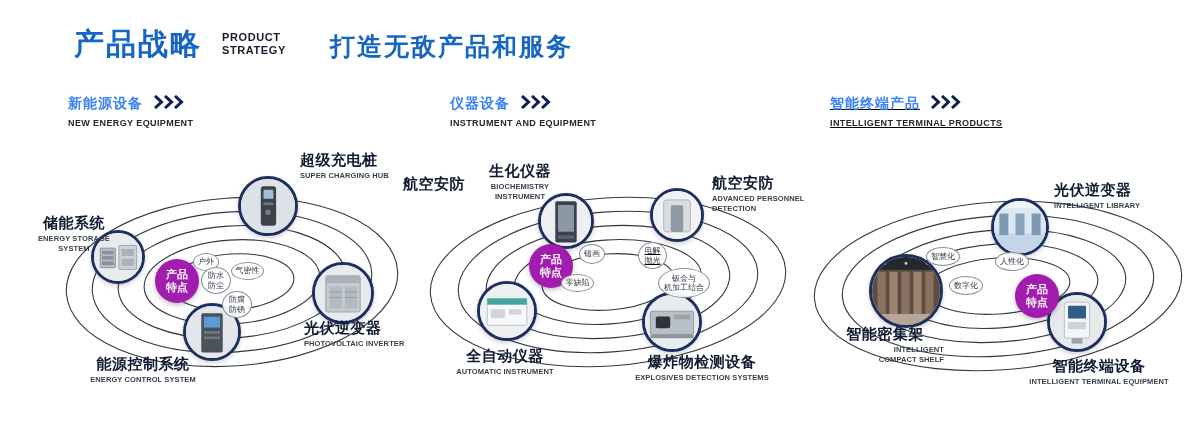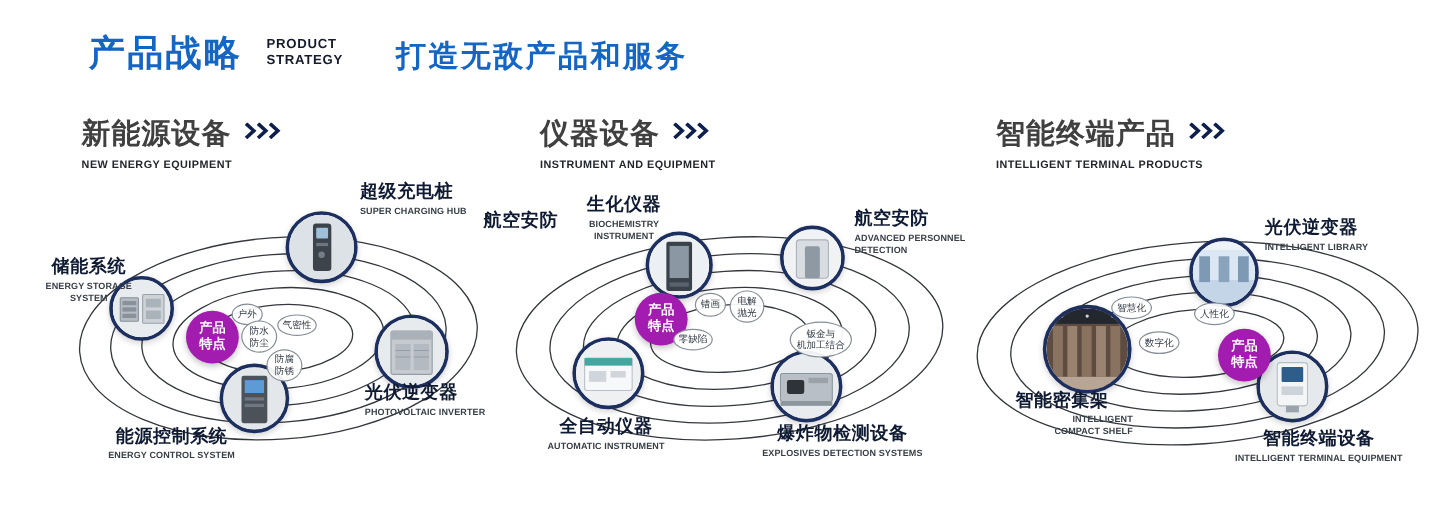--- a/index.html
+++ b/index.html
@@ -7,21 +7,21 @@
   .canvas { position:relative; width:1200px; height:422px; background:#ffffff; overflow:hidden; }
 
   
   .main-title { position:absolute; font-size:30px; font-weight:bold; color:#1565c5; letter-spacing:2px; }
   .main-title-en { position:absolute; font-size:11px; font-weight:bold; color:#161b2c; line-height:1.15; letter-spacing:0.6px; }
   .main-subtitle { position:absolute; font-size:25px; font-weight:bold; color:#1565c5; letter-spacing:2px; }
 
   
   .sec-head { position:absolute; }
   .head-row { display:flex; align-items:center; gap:10px; }
-  .sec-title { font-size:24px; font-weight:bold; color:#404040; letter-spacing:1px; }
+  .sec-title { font-size:14px; font-weight:bold; color:#3b82f6; letter-spacing:1px; }
   .sec-sub { font-size:9px; font-weight:bold; color:#23262c; letter-spacing:0.4px; margin-top:5px; }
 
   
   svg.orbits { position:absolute; overflow:visible; }
 
   
   .pcirc { position:absolute; border:3px solid #1c2f5e; border-radius:50%; overflow:hidden;
            background:#eef0f2; box-shadow:0 2px 5px rgba(0,0,0,0.18); }
   .pcirc svg { display:block; width:100%; height:100%; }
 
@@ -220,21 +220,21 @@
     </svg>
   </div>
 
   <div class="feat" style="left:529px; top:244px;">
     <span>产品
 特点</span>
   </div>
   <div class="tag" style="left:579px; top:244px; width:26px; height:20px;">
       <span>错画</span>
     </div>
-  <div class="tag" style="left:608px; top:242px; width:29px; height:27px;">
+  <div class="tag" style="left:638px; top:242px; width:29px; height:27px;text-decoration:underline;">
       <span>电解
 抛光</span>
     </div>
   <div class="tag" style="left:561px; top:274px; width:33px; height:18px;">
       <span>零缺陷</span>
     </div>
   <div class="tag" style="left:614px; top:268px; width:52px; height:30px;margin-left:44px;">
       <span>钣金与
 机加工结合</span>
     </div>
@@ -252,21 +252,21 @@
   </div>
   <div class="plabel center" style="left:446px; top:347px; width:118px;">
     <span class="cn">全自动仪器</span>
     <span class="en">AUTOMATIC INSTRUMENT</span>
   </div>
   <div class="plabel center" style="left:632px; top:353px; width:140px;">
     <span class="cn">爆炸物检测设备</span>
     <span class="en">EXPLOSIVES DETECTION SYSTEMS</span>
   </div>
 
-  <div class="sec-head" style="left:830px; top:95px;">
+  <div class="sec-head" style="left:830px; top:95px;text-decoration:underline;">
     <div class="head-row">
       <span class="sec-title">智能终端产品</span>
       <span>
         <svg width="32" height="14" viewBox="0 0 32 14">
             <g stroke="#0e1f4d" stroke-width="3" fill="none">
               <path d="M2 1 L8.5 7 L2 13"></path>
               <path d="M12 1 L18.5 7 L12 13"></path>
               <path d="M22 1 L28.5 7 L22 13"></path>
             </g>
           </svg>

